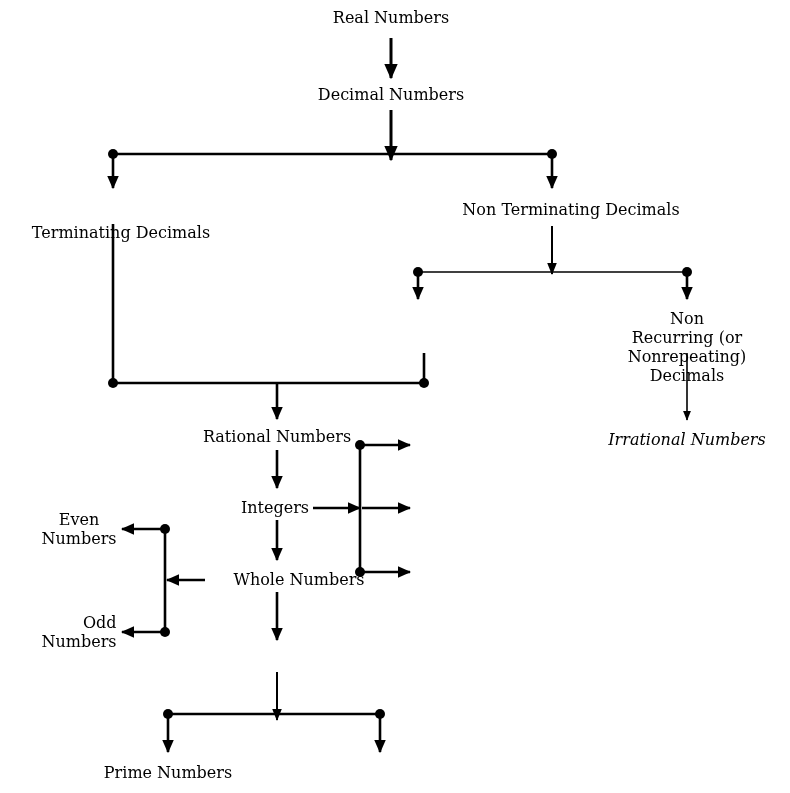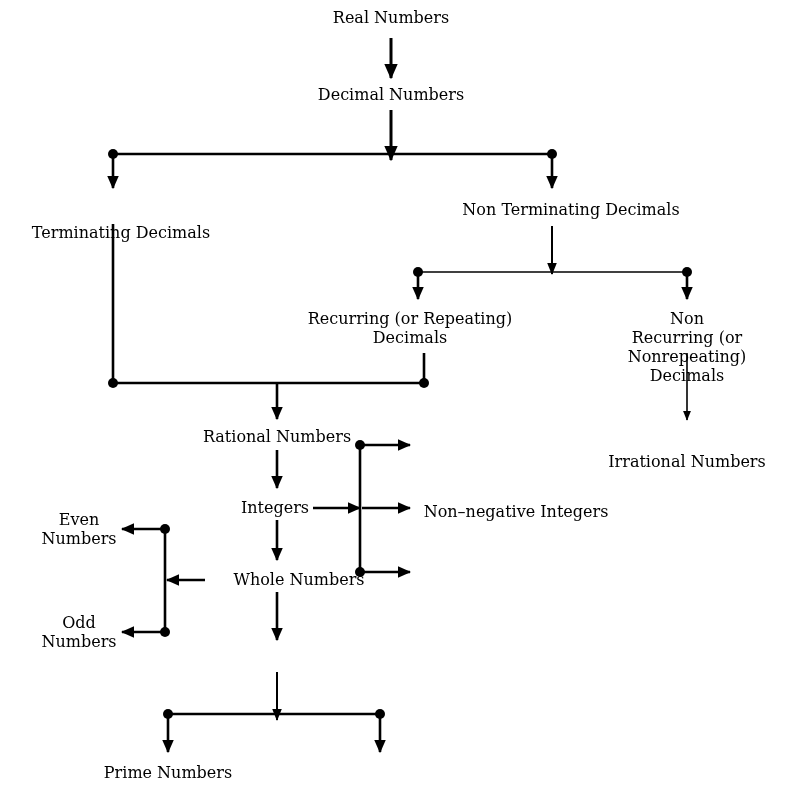--- a/index.html
+++ b/index.html
@@ -127,41 +127,38 @@
   </svg>
 
   <div class="node-label" style="left:391px; top:8px;">Real Numbers</div>
 
   <div class="node-label" style="left:391px; top:85px;">Decimal Numbers</div>
 
   <div class="node-label" style="left:121px; top:200px;margin-top:23px;">Terminating Decimals</div>
 
   <div class="node-label" style="left:571px; top:200px;">Non Terminating Decimals</div>
 
-  <div class="node-label two-line" style="left:410px; top:309px;">Recurring (or Repeating)
-Decimals</div>
 
   <div class="node-label two-line" style="left:687px; top:309px;">Non Recurring (or
 Nonrepeating) Decimals</div>
 
-  <div class="node-label" style="left:687px; top:452px;">Irrational Numbers</div>
+  <div class="node-label" style="left:687px; top:430px;font-style:italic;">Irrational Numbers</div>
 
   <div class="node-label" style="left:277px; top:427px;text-align:center;">Rational Numbers</div>
 
 
   <div class="node-label" style="left:275px; top:498px;">Integers</div>
 
-  <div class="node-label" style="left:516px; top:502px;">Non–negative Integers</div>
 
   <div class="node-label two-line" style="left:79px; top:510px;">Even
 Numbers</div>
 
 
   <div class="node-label" style="left:275px; top:570px;margin-left:24px;">Whole Numbers</div>
 
-  <div class="node-label two-line" style="left:79px; top:613px;">Odd
+  <div class="node-label two-line" style="left:79px; top:613px;text-align:right;">Odd
 Numbers</div>
 
 
   <div class="node-label" style="left:168px; top:763px;">Prime Numbers</div>
 
 
 </div>
 
 </body></html>

